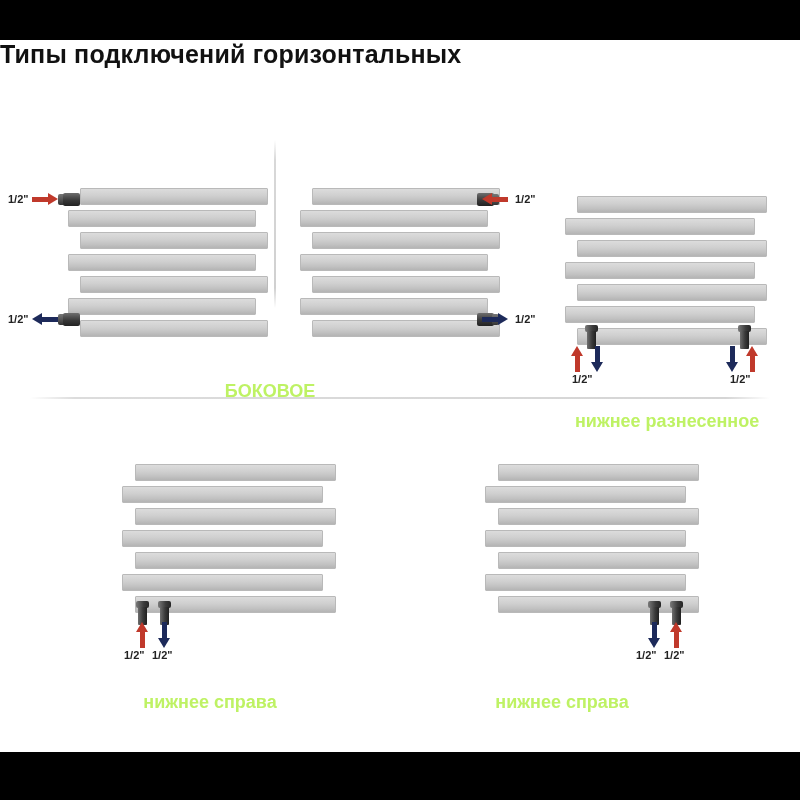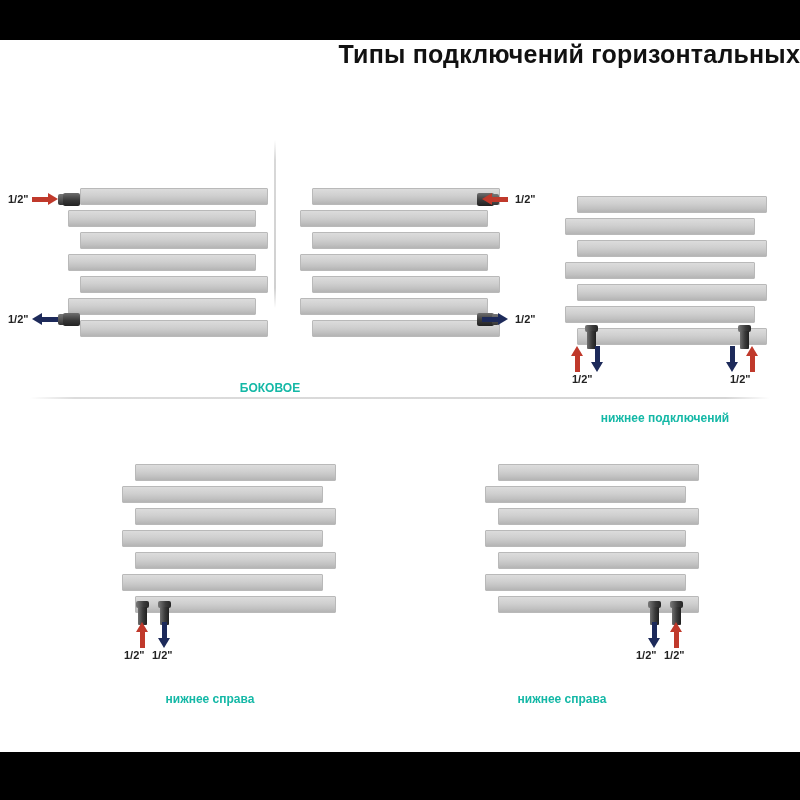--- a/index.html
+++ b/index.html
@@ -15,21 +15,21 @@
   .bar-top{position:absolute;left:0;top:0;width:800px;height:40px;background:#000;}
   .bar-bottom{position:absolute;left:0;top:752px;width:800px;height:48px;background:#000;}
 
   .canvas{
     position:absolute;left:0;top:40px;width:800px;height:712px;
     background:#ffffff;
   }
 
   .title{
     position:absolute;left:0;top:40px;width:800px;
-    text-align:right;
+    text-align:left;
     font-size:25px;font-weight:bold;color:#111;
     letter-spacing:.2px;
   }
 
   
   .v-div{position:absolute;left:274px;top:140px;width:2px;height:168px;
     background:linear-gradient(to bottom,#ffffff,#d8d8d8 12%,#d0d0d0 88%,#ffffff);}
   .h-div{position:absolute;left:30px;top:397px;width:740px;height:2px;
     background:linear-gradient(to right,#ffffff,#dcdcdc 6%,#d5d5d5 94%,#ffffff);}
 
@@ -93,21 +93,21 @@
 
   .red{color:#c0392b;}
   .blue{color:#1d2a5a;}
 
   .size-label{
     position:absolute;font-size:11px;font-weight:bold;color:#222;
     white-space:nowrap;font-family:"Liberation Sans", sans-serif;
   }
 
   .caption{
-    position:absolute;font-size:12px;font-weight:bold;color:#14b8a6;
+    position:absolute;font-size:18px;font-weight:bold;color:#bef264;
     white-space:nowrap;text-align:center;
   }
 </style>
 </head>
 <body>
 
 <div class="stage">
 
   <div class="bar-top"></div>
   <div class="canvas"></div>
@@ -211,21 +211,21 @@
   <div class="arrow arr-v to-down blue" style="left:726px;top:346px;">
     <div class="shaft"></div>
       <div class="head"></div>
   </div>
   <div class="arrow arr-v to-up red" style="left:746px;top:346px;">
     <div class="shaft"></div>
       <div class="head"></div>
   </div>
   <div class="size-label" style="left:730px;top:373px;">1/2"</div>
 
-  <div class="caption" style="left:575px;top:411px;width:180px;">нижнее подключений</div>
+  <div class="caption" style="left:575px;top:411px;width:180px;">нижнее разнесенное</div>
 
   <div class="rad" id="rad4" style="left: 122px; top: 464px; width: 214px; height: 154px;">
       <div class="slat" style="top: 0px; left: 13px; width: 201px;"></div>
       <div class="slat" style="top: 22px; left: 0px; width: 201px;"></div>
       <div class="slat" style="top: 44px; left: 13px; width: 201px;"></div>
       <div class="slat" style="top: 66px; left: 0px; width: 201px;"></div>
       <div class="slat" style="top: 88px; left: 13px; width: 201px;"></div>
       <div class="slat" style="top: 110px; left: 0px; width: 201px;"></div>
       <div class="slat" style="top: 132px; left: 13px; width: 201px;"></div>
     </div>

